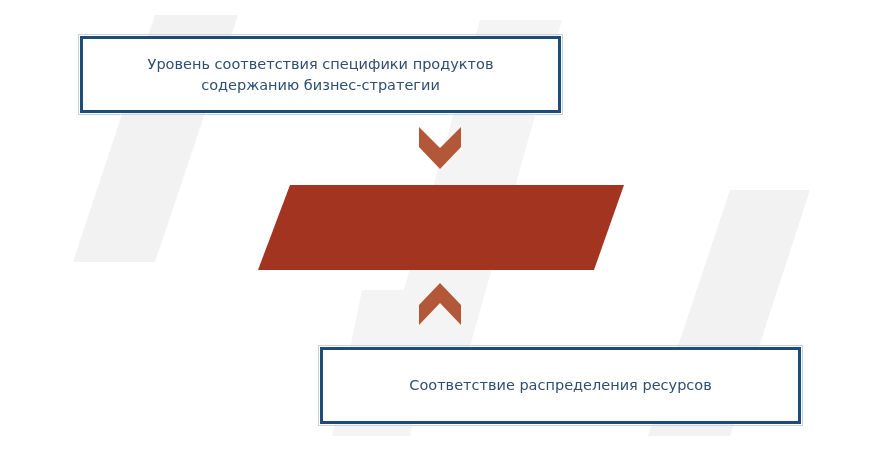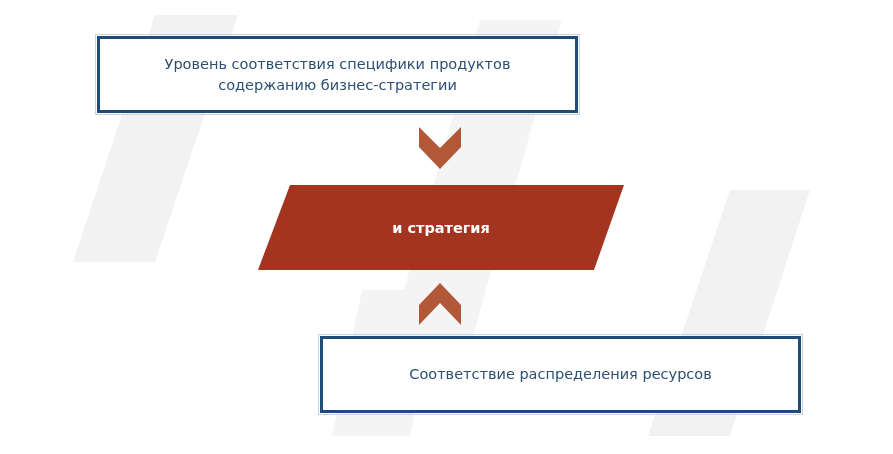--- a/index.html
+++ b/index.html
@@ -30,39 +30,38 @@
 </head>
 <body>
 
 <svg class="bg" width="893" height="454">
   <polygon points="155,15 238,15 155,262 73,262" fill="#f2f2f2"></polygon>
   <polygon points="480,20 562,20 460,382 378,382" fill="#f4f4f4"></polygon>
   <polygon points="730,190 810,190 730,436 648,436" fill="#f2f2f2"></polygon>
   <polygon points="362,290 440,290 410,436 332,436" fill="#f4f4f4"></polygon>
 </svg>
 
-<div class="box" style="left:80px; top:36px; width:481px; height:77px;margin-left:17px;">
+<div class="box" style="left:80px; top:36px; width:481px; height:77px;">
   <div>
     <span class="line">Уровень соответствия специфики продуктов</span>
     <span class="line">содержанию бизнес-стратегии</span>
   </div>
 </div>
 
 <svg class="chev" style="left:417px; top:125px;" width="46" height="46">
   <polygon points="2,2 23,23 44,2 44,22 23,44 2,22" fill="#b25838"></polygon>
 </svg>
 
 <svg class="bg" width="893" height="454">
   <polygon points="290,185 624,185 594,270 258,270" fill="#a33520"></polygon>
 </svg>
 <div class="center-text">
-  <span>и стратегия</span>
 </div>
 
 <svg class="chev" style="left:417px; top:281px;" width="46" height="46">
   <polygon points="2,24 23,2 44,24 44,44 23,22 2,44" fill="#b25838"></polygon>
 </svg>
 
-<div class="box" style="left:320px; top:336px; width:481px; height:77px;">
+<div class="box" style="left:320px; top:347px; width:481px; height:77px;">
   <div>
     <span class="line">Соответствие распределения ресурсов</span>
   </div>
 </div>
 
 </body></html>

